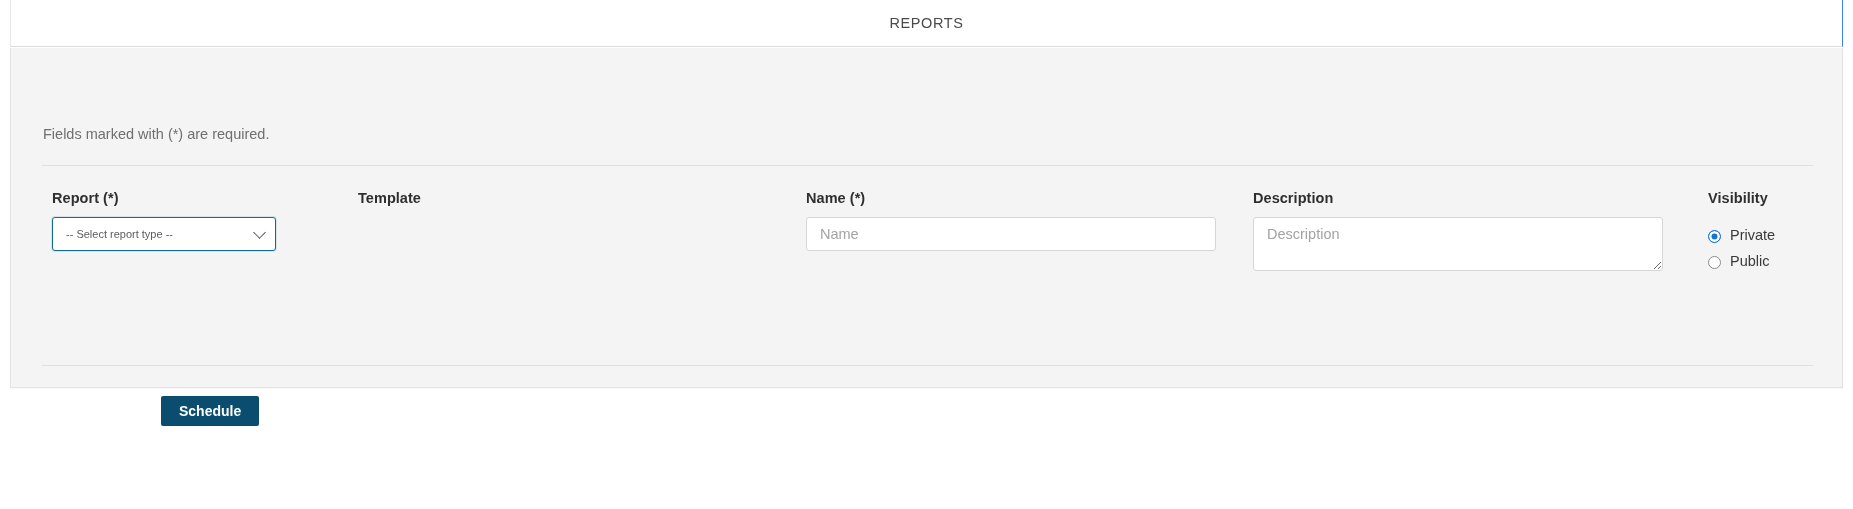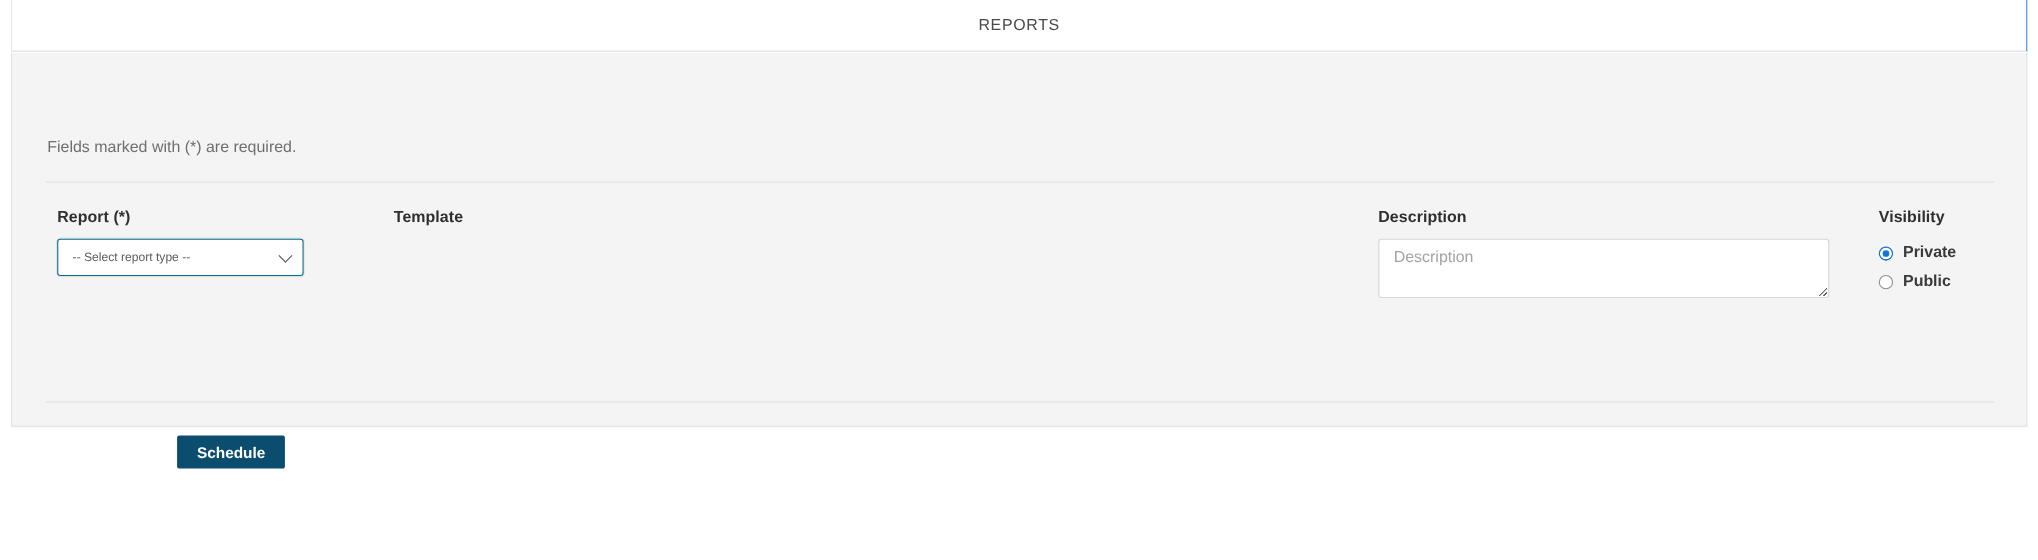--- a/index.html
+++ b/index.html
@@ -161,24 +161,23 @@
     font-family: "Liberation Sans", sans-serif;
     color: #3b3b3b;
     outline: none;
     resize: both;
   }
   .textarea::placeholder { color: #a3a3a3; }
 
   
   .radio-row {
     display: flex;
-    align-items: center;
+    align-items: flex-end;
     height: 26px;
     cursor: pointer;
-    font-weight: bold;
   }
   .radio-dot {
     width: 13px;
     height: 13px;
     border-radius: 50%;
     border: 1px solid #8d8d8d;
     background: #fff;
     margin-right: 9px;
     position: relative;
     flex: 0 0 auto;
@@ -235,20 +234,24 @@
           <span>-- Select report type --</span>
           <span class="chev"></span>
 
         </div>
       </div>
 
       <div class="field" style="left:347px; width:410px;">
         <span class="field-label">Template</span>
       </div>
 
+      <div class="field" style="left:795px; width:410px;">
+        <span class="field-label">Name (*)</span>
+        <input class="text-input" type="text" placeholder="Name" style="">
+      </div>
 
       <div class="field" style="left:1242px; width:410px;">
         <span class="field-label">Description</span>
         <textarea class="textarea" placeholder="Description" style=""></textarea>
       </div>
 
       <div class="field" style="left:1697px; width:140px;">
         <span class="field-label">Visibility</span>
         <div class="radio-row">
           <span class="radio-dot on"></span>

